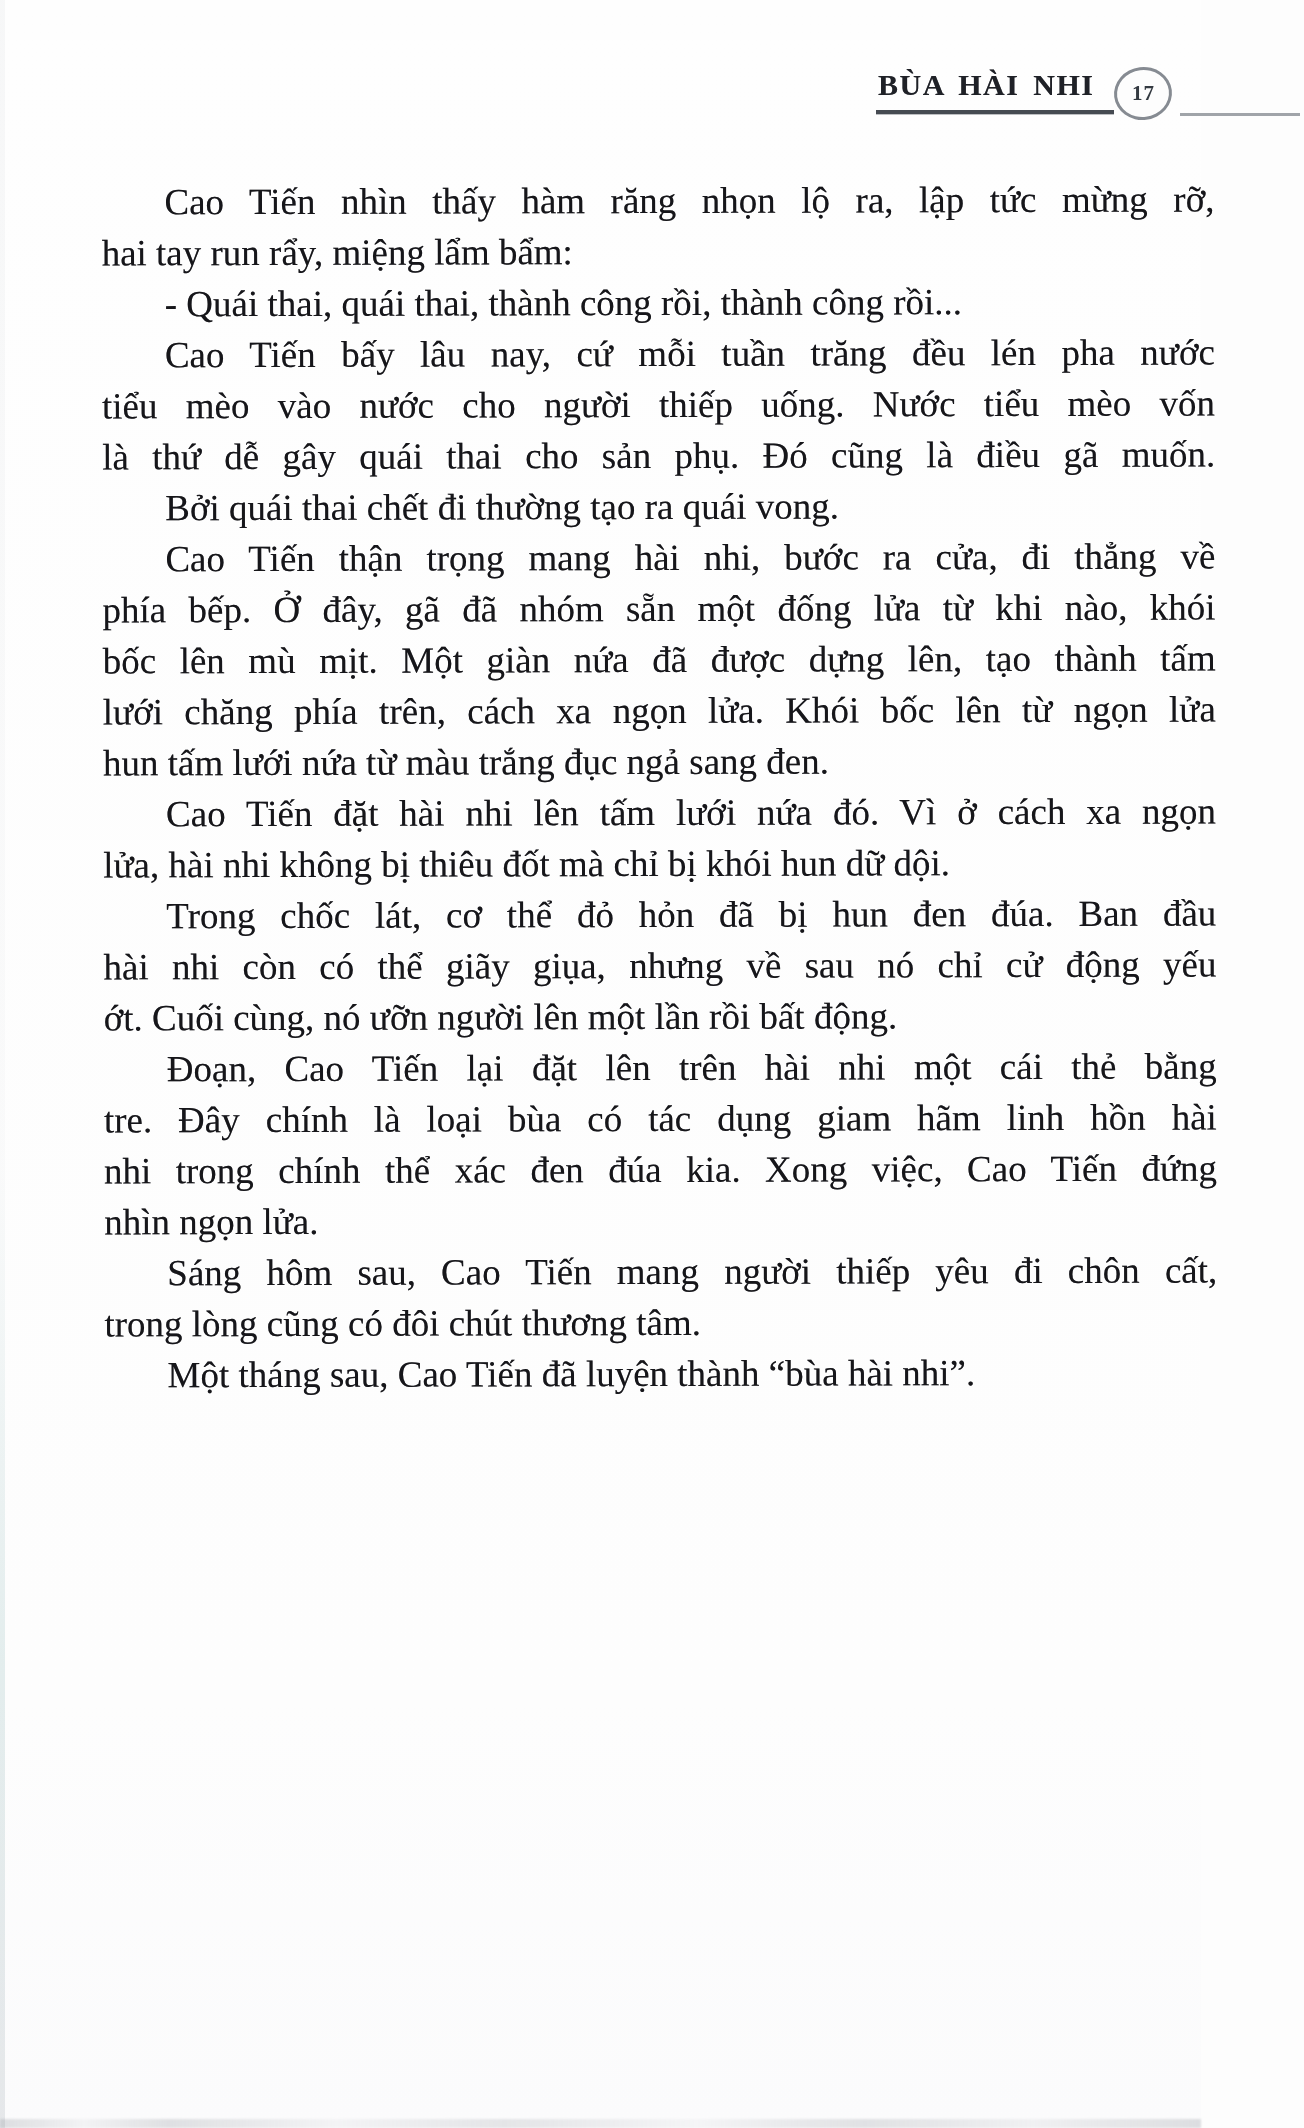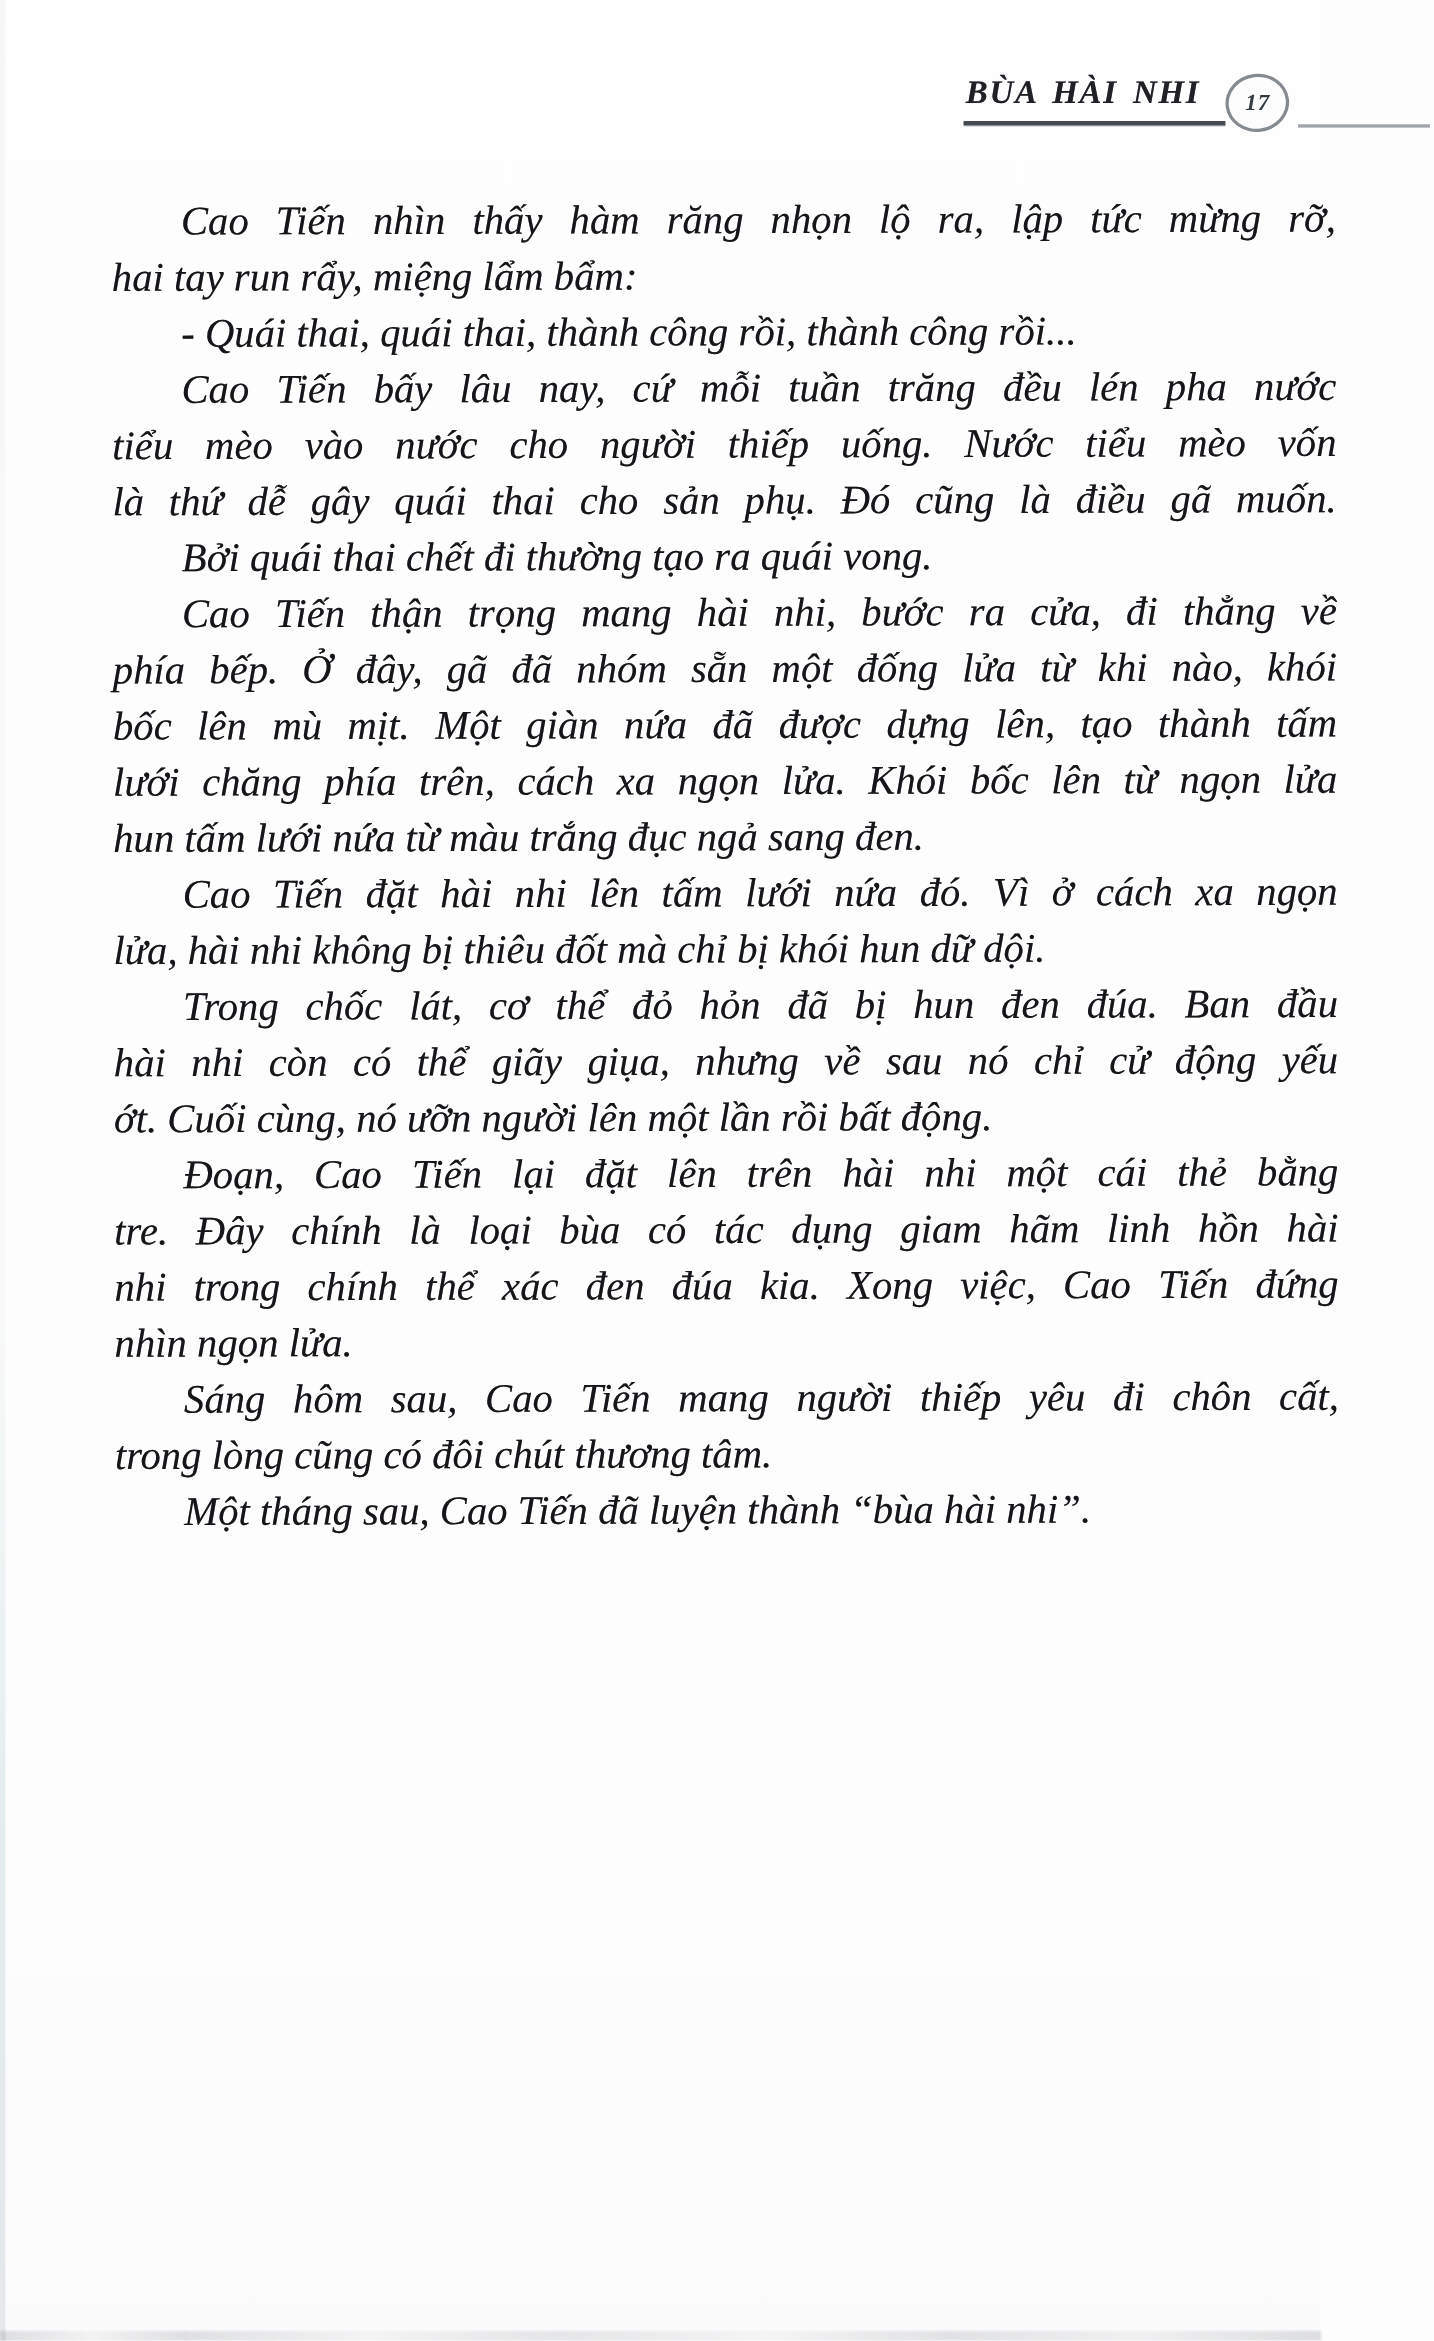--- a/index.html
+++ b/index.html
@@ -6,21 +6,20 @@
     margin: 0; padding: 0;
     width: 1304px; height: 2128px;
     background: #fdfdfd;
     overflow: hidden;
     font-family: "Liberation Serif", serif;
   }
   .page {
     position: relative;
     width: 1201px; height: 2128px;
     background: linear-gradient(180deg, #fefefe 0%, #fdfdfd 80%, #fbfbfc 100%);
-    font-style: italic;
   }
 
   
   .page-header { position: absolute; top: 0; left: 0; width: 100%; height: 130px; }
   .header-title {
     position: absolute; left: 878px; top: 68px;
     font-weight: bold; font-size: 30px; line-height: 34px;
     letter-spacing: 1.5px; word-spacing: 5px;
     color: #1f2127;
     text-shadow: 0 0 0.6px rgba(25,28,35,0.55);

